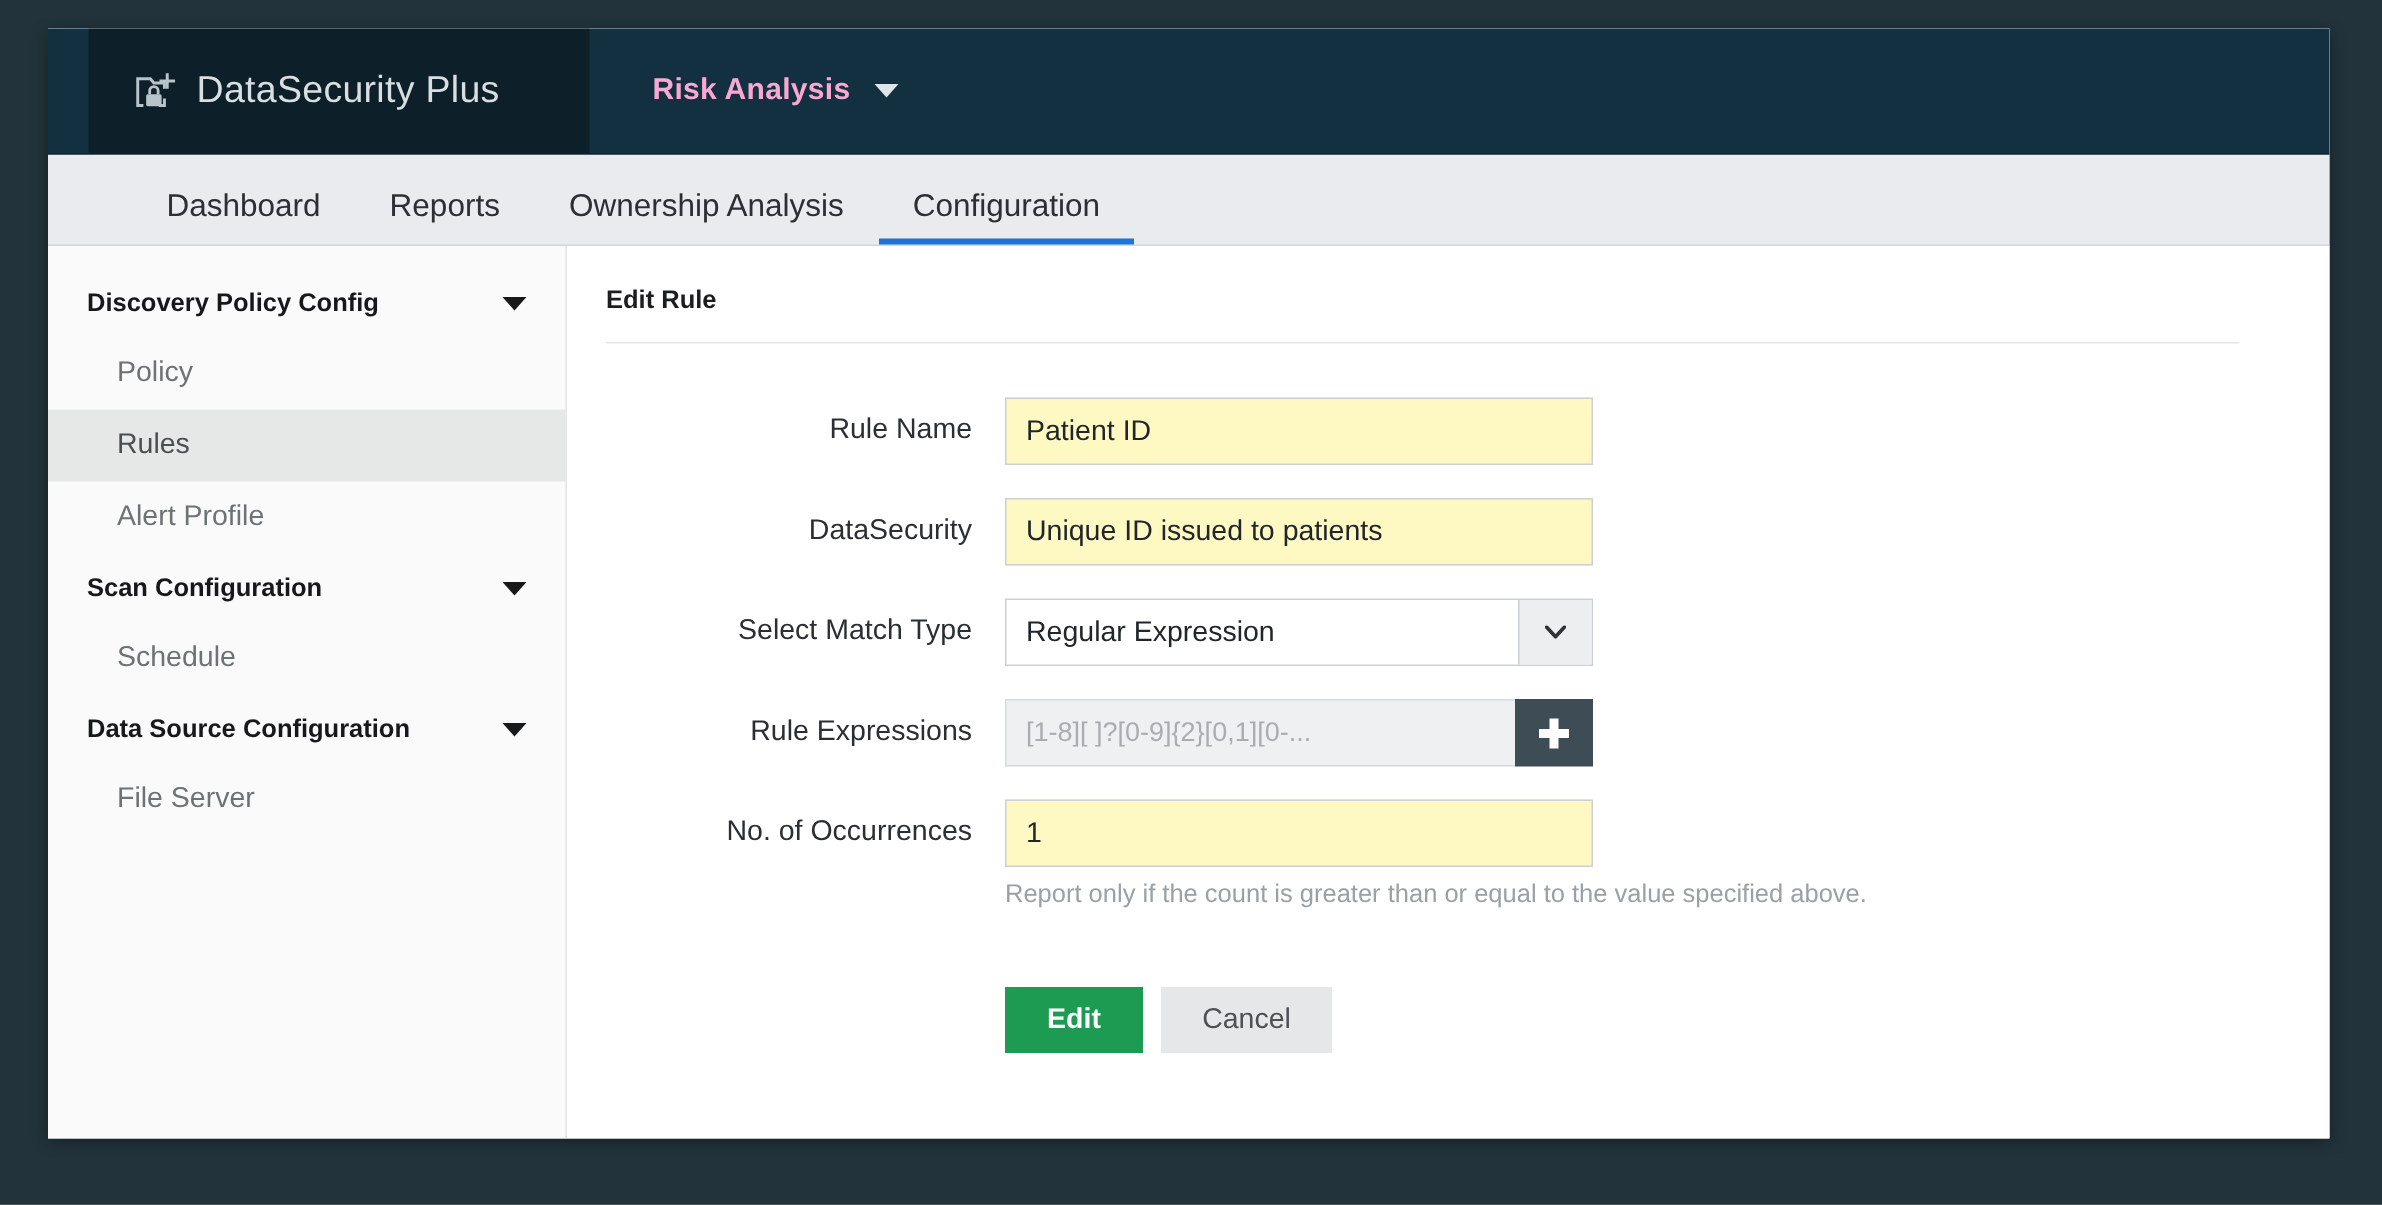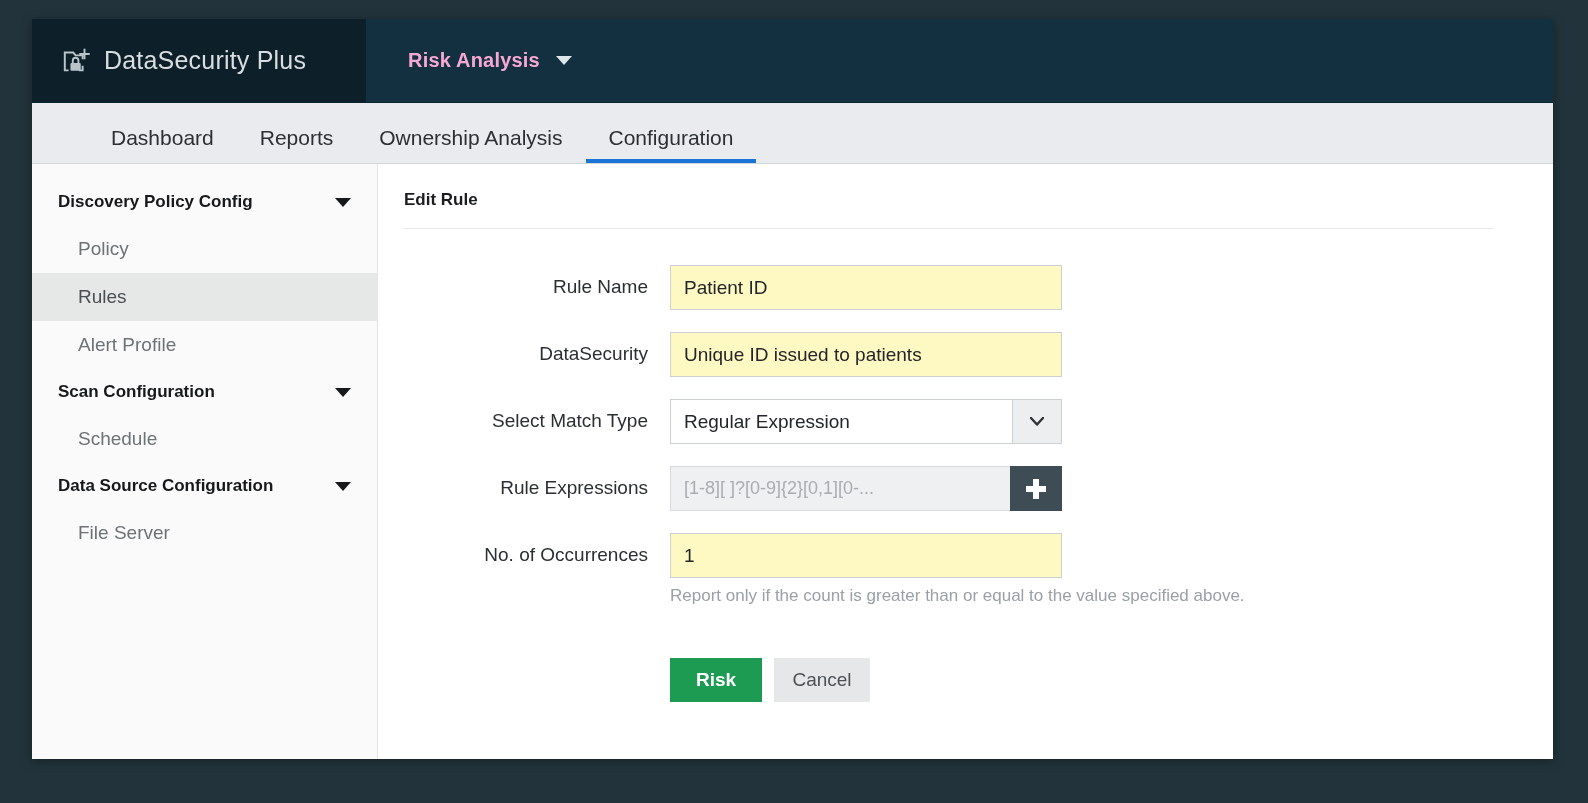--- a/index.html
+++ b/index.html
@@ -40,20 +40,21 @@
     background: #123040;
     border-bottom: 1px solid #0c2330;
   }
   .brand-left {
     display: flex;
     align-items: center;
     height: 100%;
     width: 334px;
     background: #0d2029;
     padding-left: 30px;
+    margin-left: 27px;
   }
   .brand-logo-icon {
     width: 30px; height: 30px;
     margin-right: 12px;
     flex: 0 0 auto;
     display: block;
   }
   .brand-title {
     color: #d9dee2;
     font-size: 25px;
@@ -308,21 +309,21 @@
   }
   .btn-save {
     background: #1d9b53;
     color: #ffffff;
     width: 92px;
     font-weight: bold;
   }
   .btn-cancel {
     background: #e6e7e8;
     color: #4c5155;
-    width: 96px;
+    width: 114px;
     margin-left: 12px;
   }
 </style>
 </head>
 <body>
 
 <div id="page-root">
   <div id="app-window">
 
     <div class="brandbar">
@@ -425,21 +426,21 @@
             <div class="field-col">
               <input class="txt-input" type="text" value="1" style="">
               <div class="help-text">Report only if the count is greater than or equal to the value specified above.</div>
             </div>
           </div>
 
           <div class="form-row">
             <div class="form-label"></div>
             <div class="field-col">
               <div class="btn-row">
-                <button type="button" class="btn btn-save">Risk</button>
+                <button type="button" class="btn btn-save">Edit</button>
                 <button type="button" class="btn btn-cancel">Cancel</button>
               </div>
             </div>
           </div>
 
         </form>
       </div>
     </div>
   </div>
 </div>

